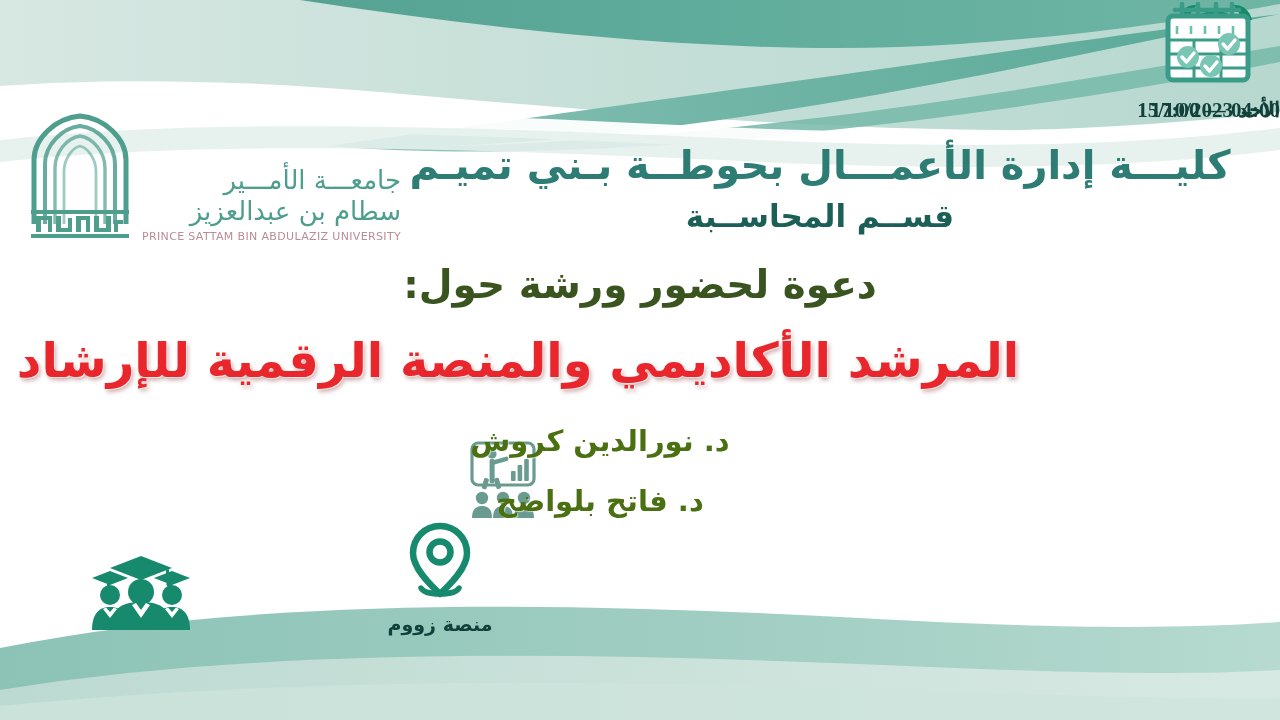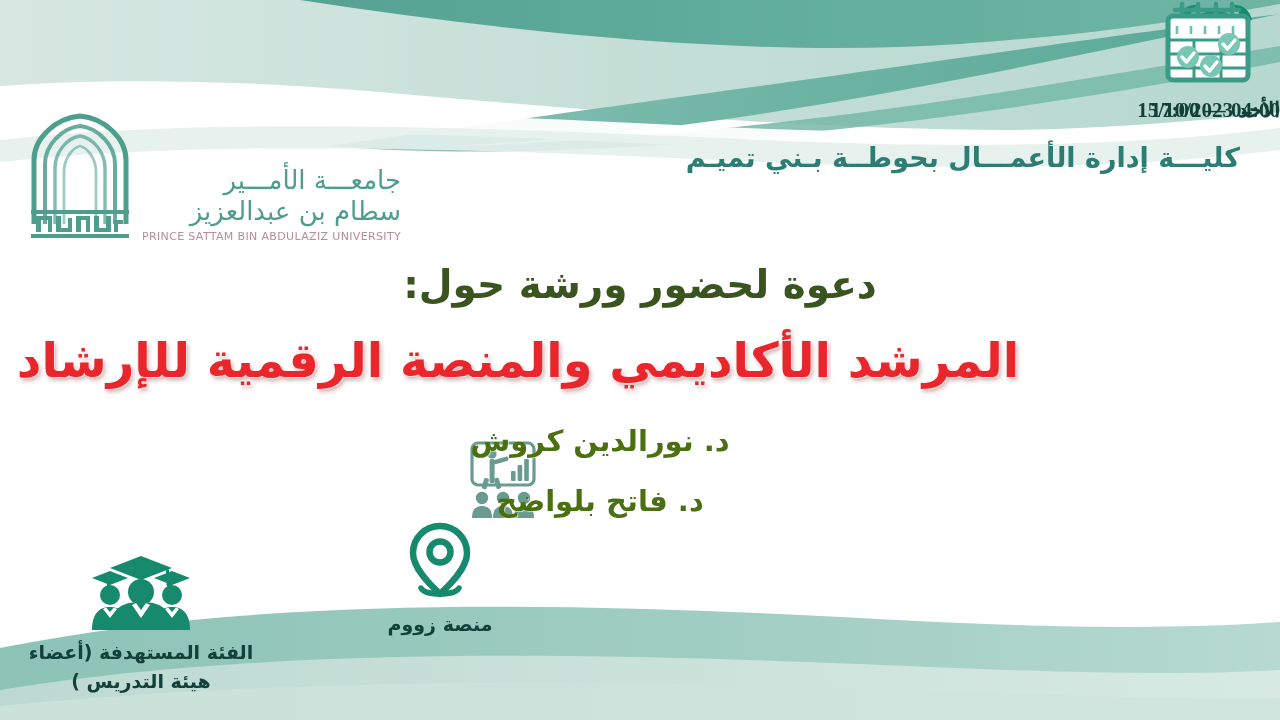--- a/index.html
+++ b/index.html
@@ -71,23 +71,23 @@
     text-align: right;
     white-space: nowrap;
   }
 
   
   .faculty-line {
     position: absolute;
     right: 40px;
     top: 142px;
     width: 840px;
-    text-align: right;
+    text-align: center;
     color: #2e7d74;
-    font-size: 27px;
+    font-size: 40px;
     font-weight: 700;
     letter-spacing: 2px;
     white-space: nowrap;
   }
   .dept-line {
     position: absolute;
     right: 40px;
     top: 198px;
     width: 840px;
     text-align: center;
@@ -275,20 +275,21 @@
     </svg>
 
     <div class="logo-text">
       <div class="logo-ar-1">جامعـــة الأمـــير</div>
       <div class="logo-ar-2">سطام بن عبدالعزيز</div>
       <div class="logo-en">PRINCE SATTAM BIN ABDULAZIZ UNIVERSITY</div>
     </div>
   </div>
 
   <div class="faculty-line">كليـــة إدارة الأعمـــال بحوطــة بـني تميـم</div>
+  <div class="dept-line">قســم المحاســبة</div>
 
   <div class="invite-line">دعوة لحضور ورشة حول:</div>
 
   <div class="main-title">المرشد الأكاديمي والمنصة الرقمية للإرشاد</div>
 
   <svg class="presenter-icon" viewBox="0 0 74 78">
     <g fill="none" stroke="#6a9b90" stroke-width="3.2">
       <rect x="6" y="3" width="62" height="42" rx="6"></rect>
     </g>
     <g fill="#6a9b90">
@@ -333,21 +334,20 @@
         <circle cx="103" cy="36" r="2.6"></circle>
         <circle cx="75" cy="44" r="13"></circle>
         <path d="M44,82 C44,62 54,54 75,54 C96,54 106,62 106,82 Z"></path>
       </g>
       <g fill="#ffffff">
         <path d="M66,57 L75,70 L84,57 L80,55 L75,62 L70,55 Z"></path>
         <path d="M37,61 L44,70 L51,61 L48,59.5 L44,64 L40,59.5 Z"></path>
         <path d="M99,61 L106,70 L113,61 L110,59.5 L106,64 L102,59.5 Z"></path>
       </g>
     </svg>
-    <div class="info-text">الفئة المستهدفة (أعضاء هيئة التدريس )</div>
   </div>
 
   <div class="info-item item-place">
     <svg class="info-icon" width="78" height="82" viewBox="0 0 78 82">
       <path d="M39,6 C24,6 12,18 12,33 C12,50 33,68 39,74 C45,68 66,50 66,33 C66,18 54,6 39,6 Z" fill="none" stroke="#178a6e" stroke-width="6.5" stroke-linejoin="round"></path>
       <circle cx="39" cy="32" r="10.5" fill="none" stroke="#178a6e" stroke-width="6.5"></circle>
       <path d="M20,68 C24,76 54,76 58,68" fill="none" stroke="#178a6e" stroke-width="5.5" stroke-linecap="round"></path>
     </svg>
     <div class="info-text">منصة زووم</div>
   </div>

